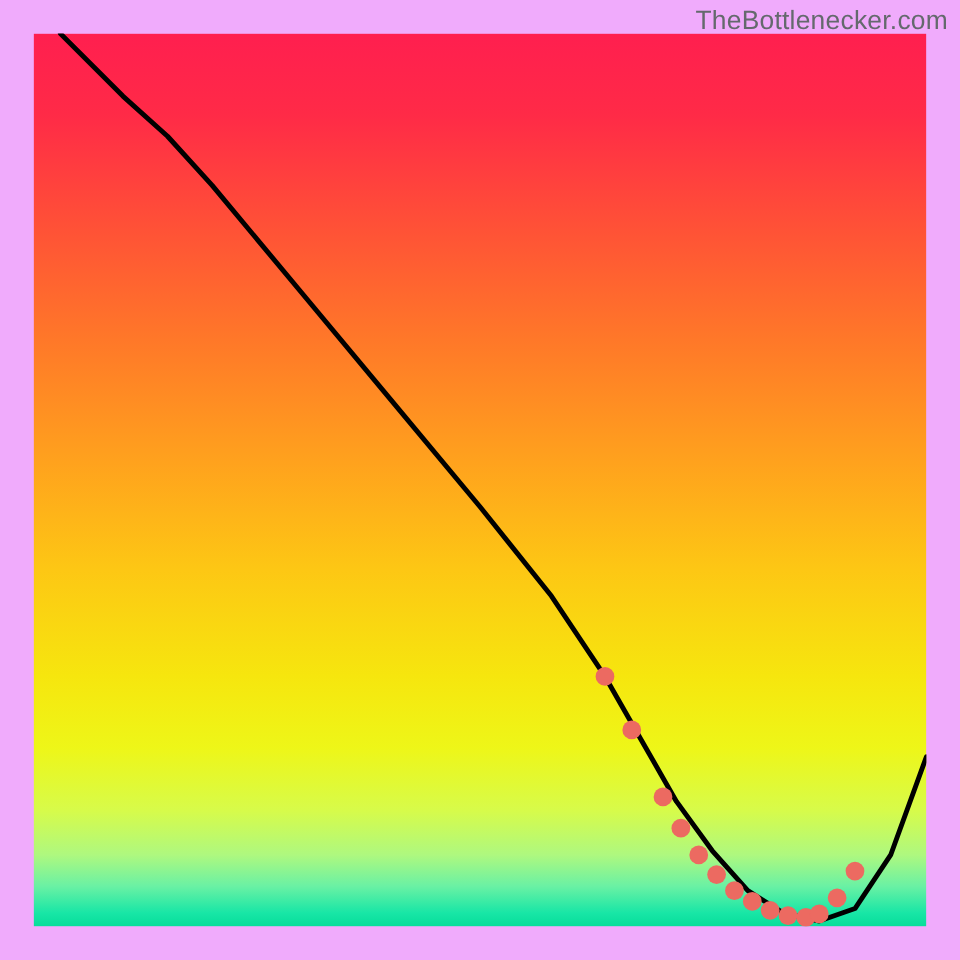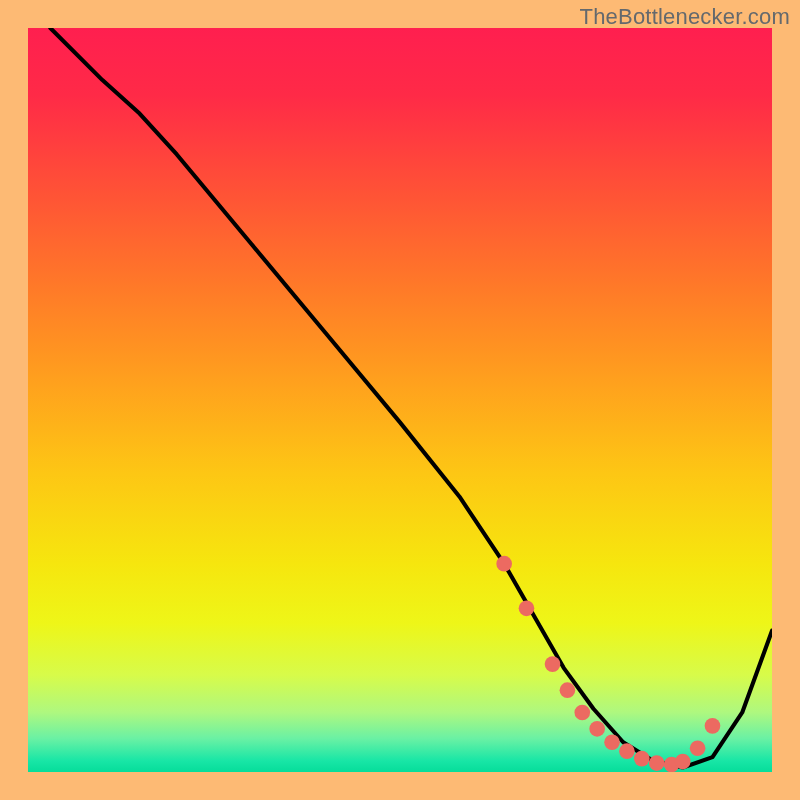--- a/index.html
+++ b/index.html
@@ -1,21 +1,21 @@
 <!DOCTYPE html>
 <html><head>
 <meta charset="utf-8">
 <style>
   * { margin: 0; padding: 0; box-sizing: border-box; }
   html, body { width: 800px; height: 800px; background: #000; overflow: hidden; }
   .frame {
     position: relative;
     width: 800px;
     height: 800px;
-    background: #fdba74;
+    background: #f0abfc;
   }
   .attribution {
     position: absolute;
     top: 4px;
     right: 10px;
     font-family: Arial, Helvetica, sans-serif;
     font-size: 22px;
     color: #64696d;
     letter-spacing: 0.2px;
   }

